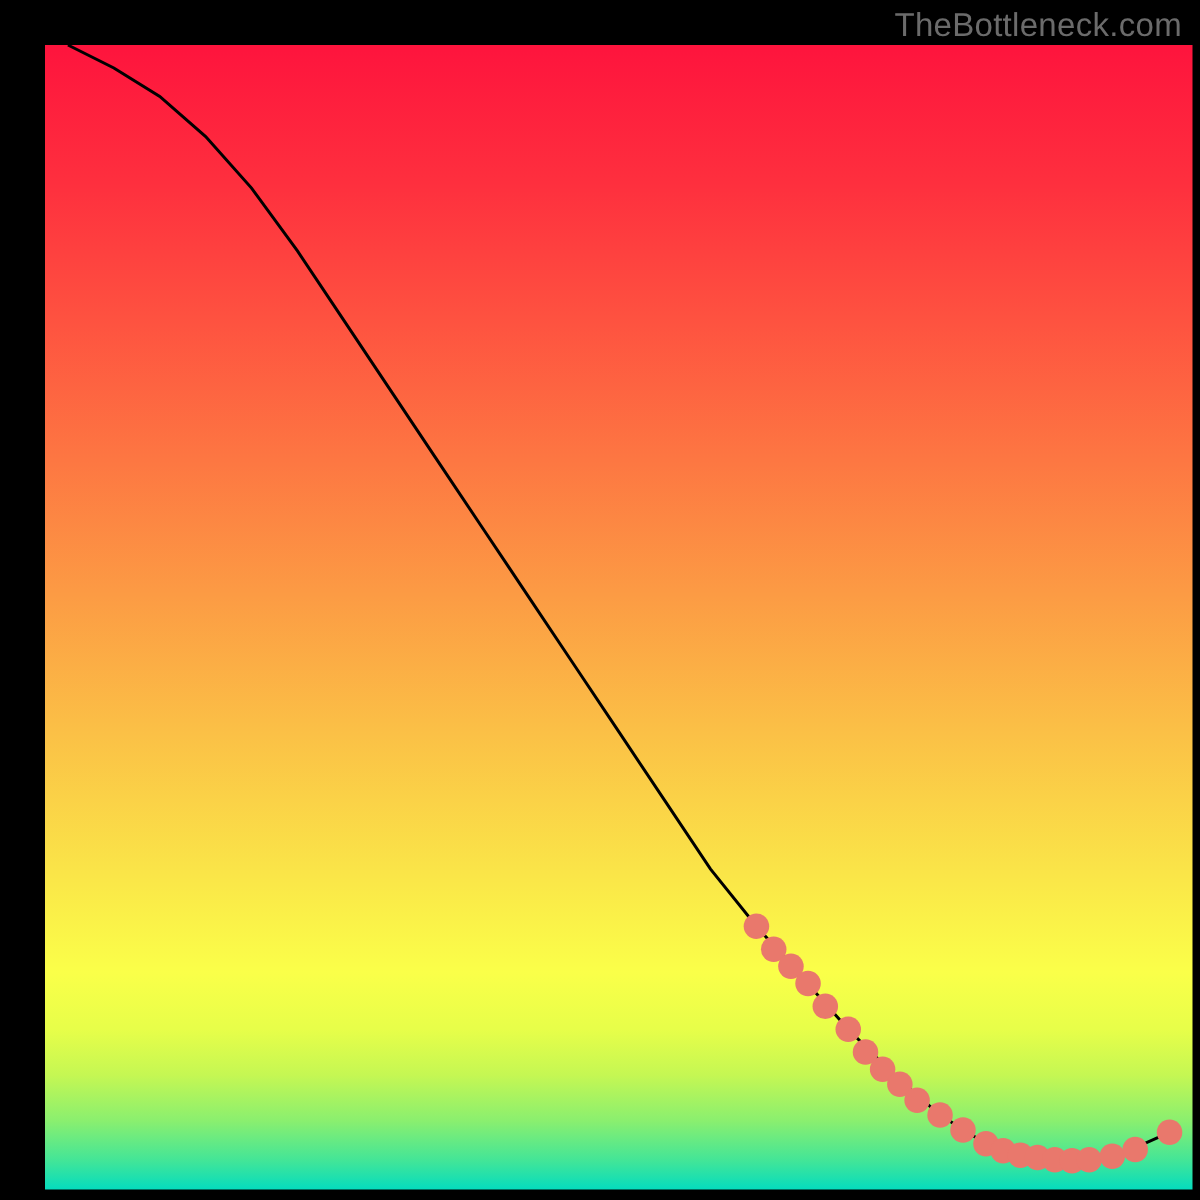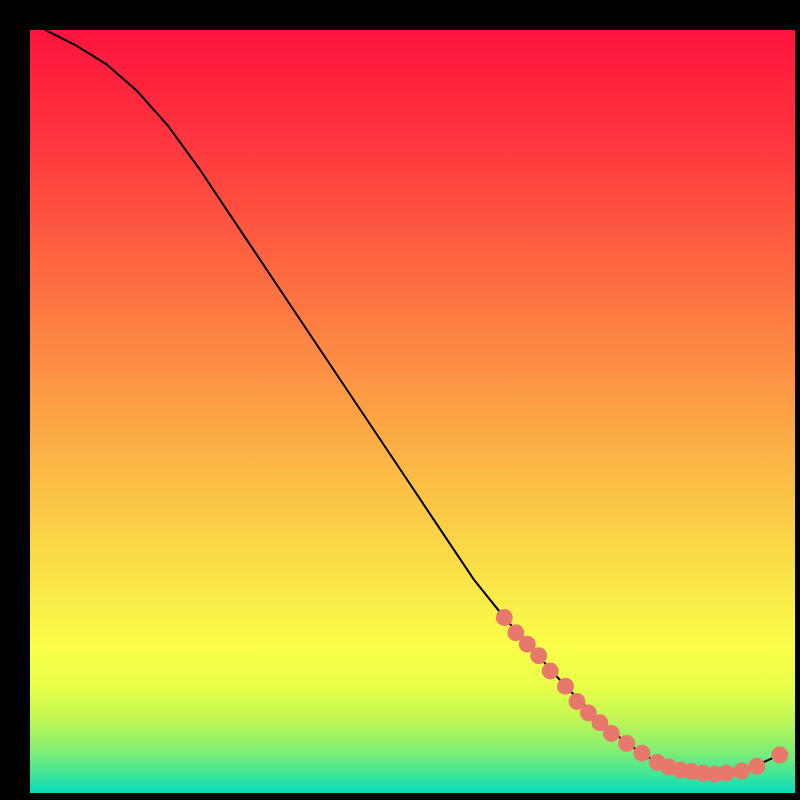--- a/index.html
+++ b/index.html
@@ -70,13 +70,14 @@
         <circle cx="680.3" cy="770.1" r="8.5" fill="#e9786c"></circle>
         <circle cx="691.7" cy="771.6" r="8.5" fill="#e9786c"></circle>
         <circle cx="703.2" cy="773.2" r="8.5" fill="#e9786c"></circle>
         <circle cx="714.7" cy="773.9" r="8.5" fill="#e9786c"></circle>
         <circle cx="726.1" cy="773.2" r="8.5" fill="#e9786c"></circle>
         <circle cx="741.5" cy="770.9" r="8.5" fill="#e9786c"></circle>
         <circle cx="756.8" cy="766.3" r="8.5" fill="#e9786c"></circle>
         <circle cx="779.7" cy="754.9" r="8.5" fill="#e9786c"></circle>
       </g>
   </svg>
+  <div class="attribution">TheBottleneck.com</div>
 </div>
 
 </body></html>

